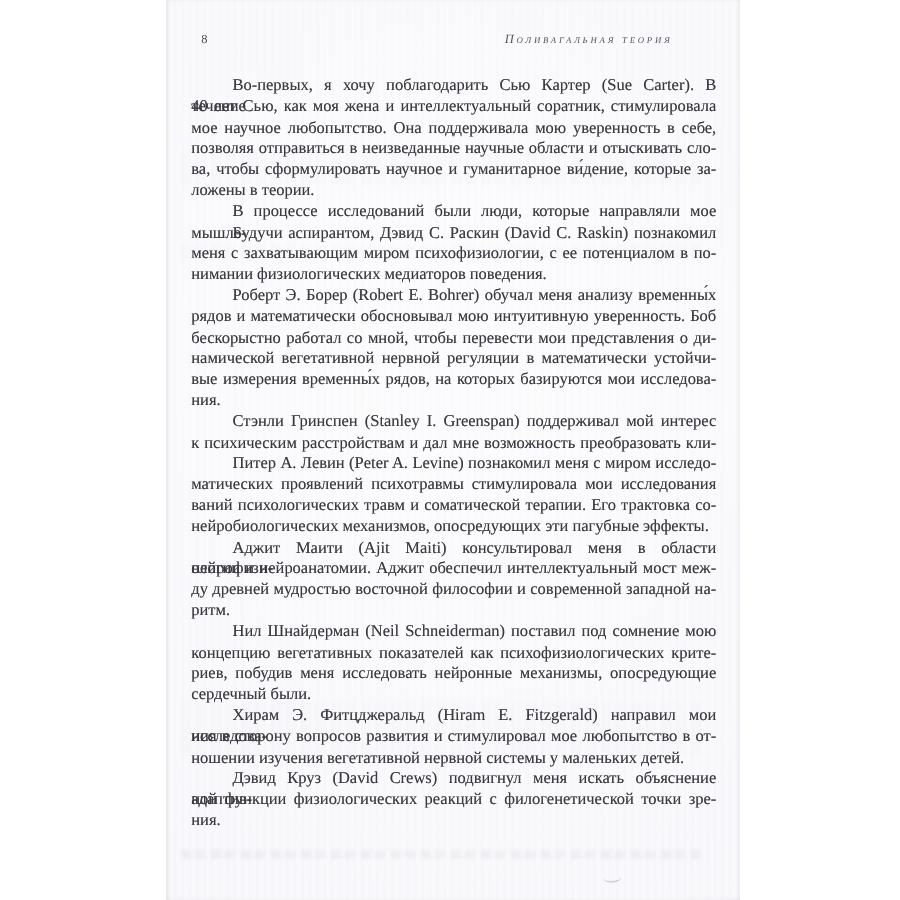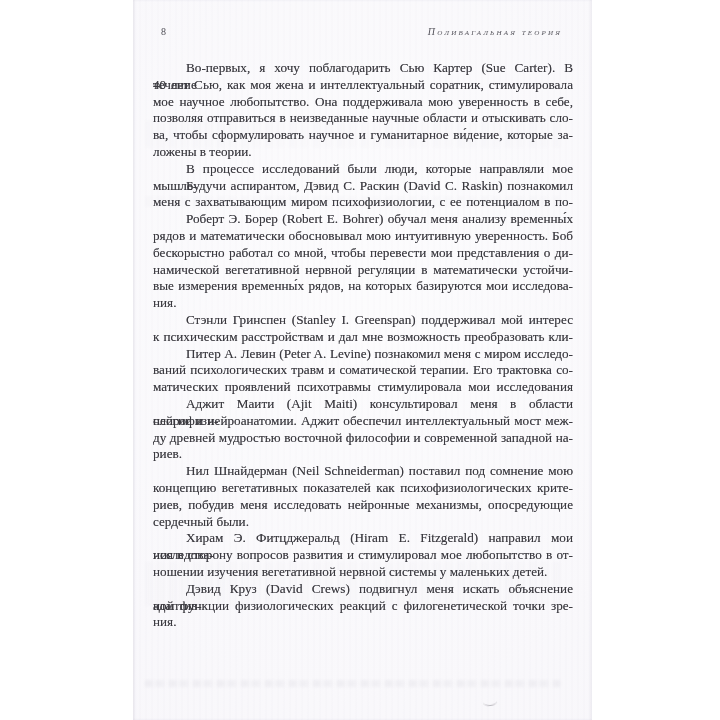--- a/index.html
+++ b/index.html
@@ -37,21 +37,21 @@
     justify-content: space-between;
     align-items: baseline;
   }
   .page-number {
     margin-left: 18px;
     font-size: 10px;
     color: #4c4b53;
     letter-spacing: 0.5px;
   }
   .running-title {
-    margin-right: 10px;
+    margin-right: 34px;
     font-style: italic;
     font-variant-caps: small-caps;
     font-size: 10px;
     letter-spacing: 2.2px;
     color: #55545c;
     white-space: nowrap;
   }
   .body-text {
     position: absolute;
     top: 60px; left: 20px;
@@ -117,43 +117,45 @@
           <div class="line">позволяя отправиться в неизведанные научные области и отыскивать сло-</div>
           <div class="line">ва, чтобы сформулировать научное и гуманитарное ви́дение, которые за-</div>
           <div class="line end">ложены в теории.</div>
         </div>
         <div class="para">
           <div class="line first">В процессе исследований были люди, которые направляли мое мышле-</div>
         </div>
         <div class="para">
           <div class="line first">Будучи аспирантом, Дэвид С. Раскин (David C. Raskin) познакомил</div>
           <div class="line">меня с захватывающим миром психофизиологии, с ее потенциалом в по-</div>
+          <div class="line end">нимании физиологических медиаторов поведения.</div>
         </div>
         <div class="para">
           <div class="line first">Роберт Э. Борер (Robert E. Bohrer) обучал меня анализу временны́х</div>
           <div class="line">рядов и математически обосновывал мою интуитивную уверенность. Боб</div>
           <div class="line">бескорыстно работал со мной, чтобы перевести мои представления о ди-</div>
           <div class="line">намической вегетативной нервной регуляции в математически устойчи-</div>
           <div class="line">вые измерения временны́х рядов, на которых базируются мои исследова-</div>
           <div class="line end">ния.</div>
         </div>
         <div class="para">
           <div class="line first">Стэнли Гринспен (Stanley I. Greenspan) поддерживал мой интерес</div>
           <div class="line">к психическим расстройствам и дал мне возможность преобразовать кли-</div>
         </div>
         <div class="para">
           <div class="line first">Питер А. Левин (Peter A. Levine) познакомил меня с миром исследо-</div>
+          <div class="line">матических проявлений психотравмы стимулировала мои исследования</div>
           <div class="line">ваний психологических травм и соматической терапии. Его трактовка со-</div>
-          <div class="line">матических проявлений психотравмы стимулировала мои исследования</div>
+          <div class="line end">нейробиологических механизмов, опосредующих эти пагубные эффекты.</div>
         </div>
         <div class="para">
           <div class="line first">Аджит Маити (Ajit Maiti) консультировал меня в области нейрофизи-</div>
           <div class="line">ологии и нейроанатомии. Аджит обеспечил интеллектуальный мост меж-</div>
           <div class="line">ду древней мудростью восточной философии и современной западной на-</div>
-          <div class="line end">риев.</div>
+          <div class="line end">ритм.</div>
         </div>
         <div class="para">
           <div class="line first">Нил Шнайдерман (Neil Schneiderman) поставил под сомнение мою</div>
           <div class="line">концепцию вегетативных показателей как психофизиологических крите-</div>
           <div class="line">риев, побудив меня исследовать нейронные механизмы, опосредующие</div>
           <div class="line end">сердечный были.</div>
         </div>
         <div class="para">
           <div class="line first">Хирам Э. Фитцджеральд (Hiram E. Fitzgerald) направил мои исследова-</div>
           <div class="line">ния в сторону вопросов развития и стимулировал мое любопытство в от-</div>

